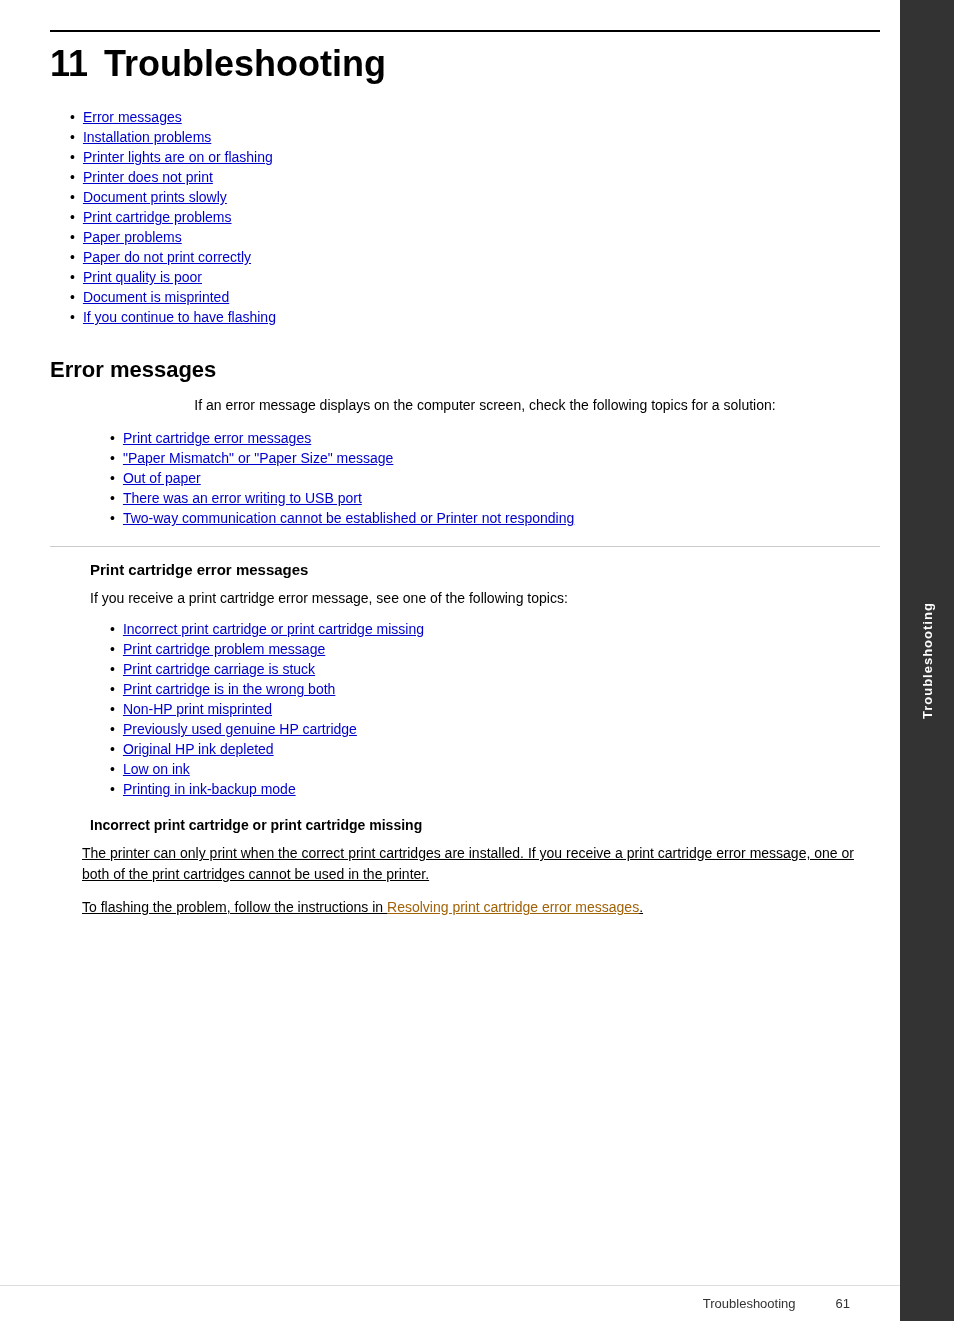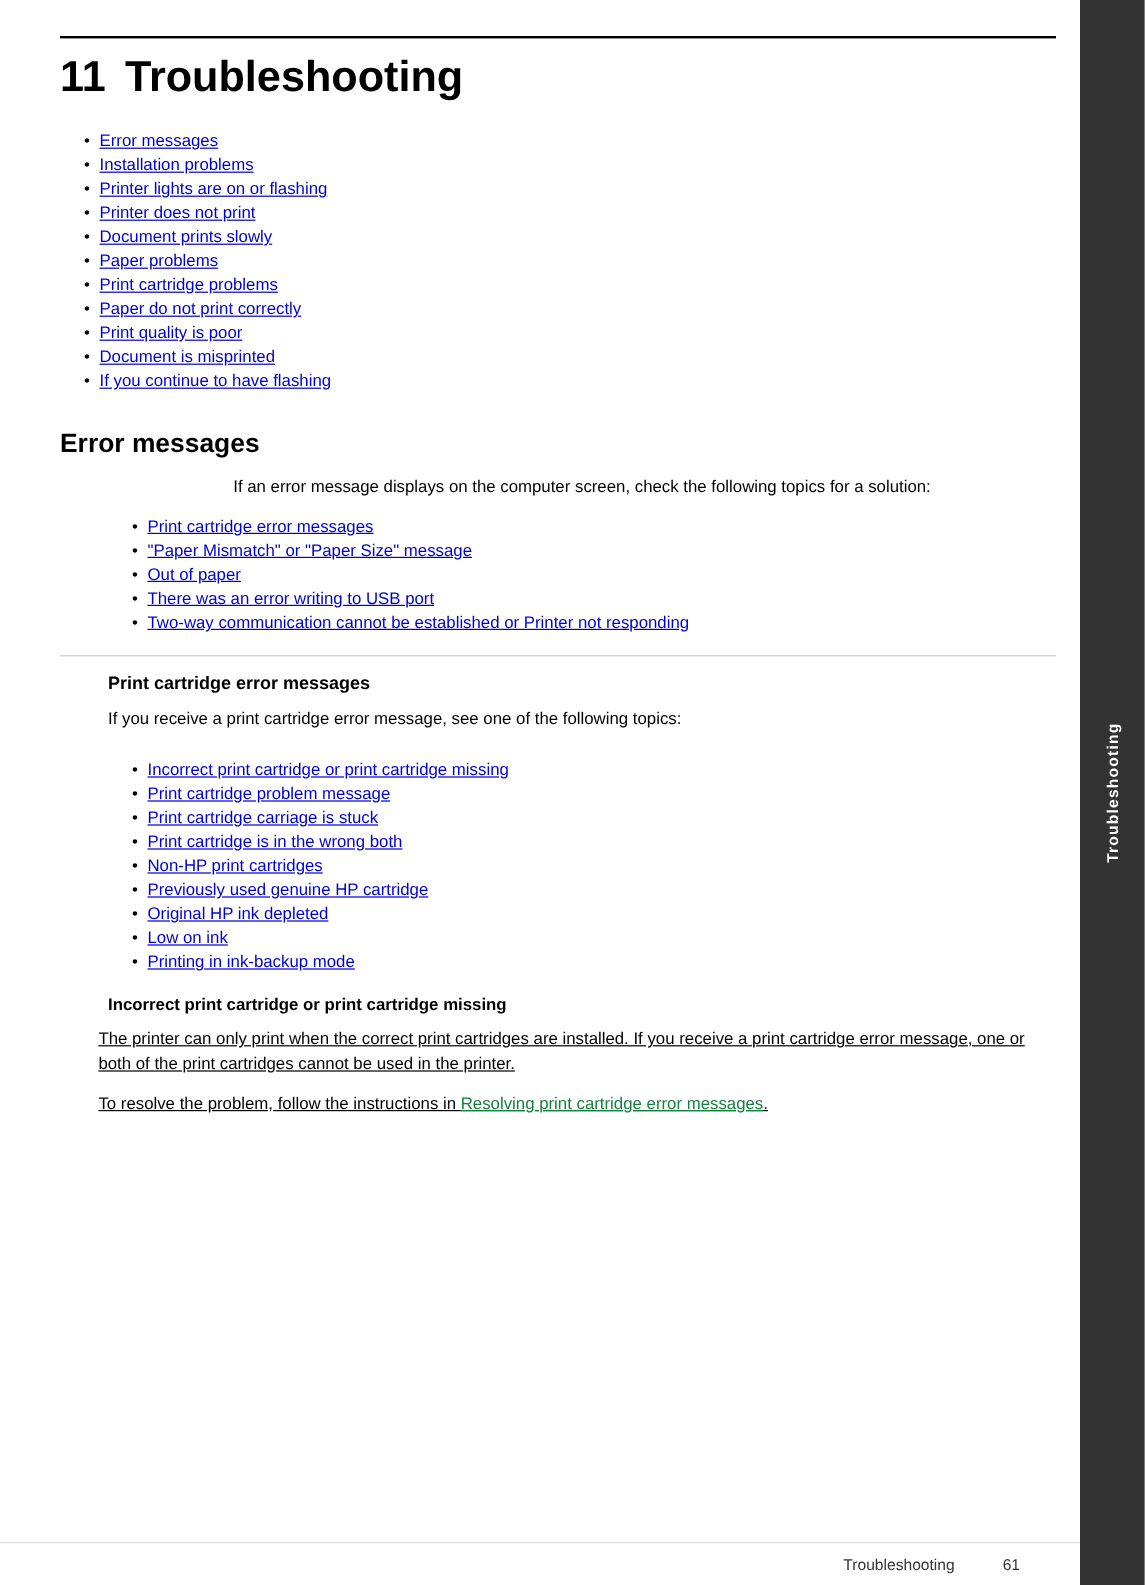--- a/index.html
+++ b/index.html
@@ -109,21 +109,21 @@
     .subsection-title {
       font-size: 15px;
       font-weight: bold;
       margin-bottom: 10px;
       margin-left: 40px;
       margin-top: 4px;
     }
 
     .subsection-intro {
       margin-left: 40px;
-      margin-bottom: 24px;
+      margin-bottom: 12px;
       font-size: 14px;
       line-height: 1.5;
     }
 
     .sub-sub-list {
       list-style: none;
       margin-left: 60px;
       margin-bottom: 20px;
     }
 
@@ -155,21 +155,21 @@
 
     .deep-subsection-text {
       margin-left: 32px;
       margin-bottom: 12px;
       font-size: 14px;
       line-height: 1.5;
       text-decoration: underline;
     }
 
     .deep-subsection-text a {
-      color: #15803d;
+      color: #a16207;
       text-decoration: underline;
     }
 
     .section-divider {
       border: none;
       border-top: 1px solid #ccc;
       margin: 18px 0 14px 0;
     }
 
     .page-footer {
@@ -233,26 +233,26 @@
       <li>
         <a href="#printer-lights">Printer lights are on or flashing</a>
       </li>
       <li>
         <a href="#printer-does-not-print">Printer does not print</a>
       </li>
       <li>
         <a href="#document-prints-slowly">Document prints slowly</a>
       </li>
       <li>
+        <a href="#print-cartridge-problems">Print cartridge problems</a>
+      </li>
+      <li>
         <a href="#paper-problems">Paper problems</a>
       </li>
       <li>
-        <a href="#print-cartridge-problems">Print cartridge problems</a>
-      </li>
-      <li>
         <a href="#photos">Paper do not print correctly</a>
       </li>
       <li>
         <a href="#print-quality">Print quality is poor</a>
       </li>
       <li>
         <a href="#misprinted">Document is misprinted</a>
       </li>
       <li>
         <a href="#continue">If you continue to have flashing</a>
@@ -294,42 +294,42 @@
       <li>
         <a href="#cartridge-problem">Print cartridge problem message</a>
       </li>
       <li>
         <a href="#carriage-stuck">Print cartridge carriage is stuck</a>
       </li>
       <li>
         <a href="#wrong-slot">Print cartridge is in the wrong both</a>
       </li>
       <li>
-        <a href="#non-hp">Non-HP print cartridges</a>
+        <a href="#non-hp">Non-HP print misprinted</a>
       </li>
       <li>
         <a href="#prev-used">Previously used genuine HP cartridge</a>
       </li>
       <li>
         <a href="#ink-depleted">Original HP ink depleted</a>
       </li>
       <li>
         <a href="#low-ink">Low on ink</a>
       </li>
       <li>
         <a href="#ink-backup">Printing in ink-backup mode</a>
       </li>
     </ul>
 
     <p class="deep-subsection-title" id="incorrect-cartridge">Incorrect print cartridge or print cartridge missing</p>
 
     <p class="deep-subsection-text">The printer can only print when the correct print cartridges are installed. If you receive a print cartridge error message, one or both of the print cartridges cannot be used in the printer.</p>
 
     <p class="deep-subsection-text">
-      <span>To resolve the problem, follow the instructions in </span><a href="#resolving"><span>Resolving print cartridge error messages</span></a><span>.</span>
+      <span>To flashing the problem, follow the instructions in </span><a href="#resolving"><span>Resolving print cartridge error messages</span></a><span>.</span>
     </p>
 
     <div class="page-footer">
       <span class="footer-text">
         <span>Troubleshooting</span>
         <span>61</span>
       </span>
     </div>
   </div>
 

